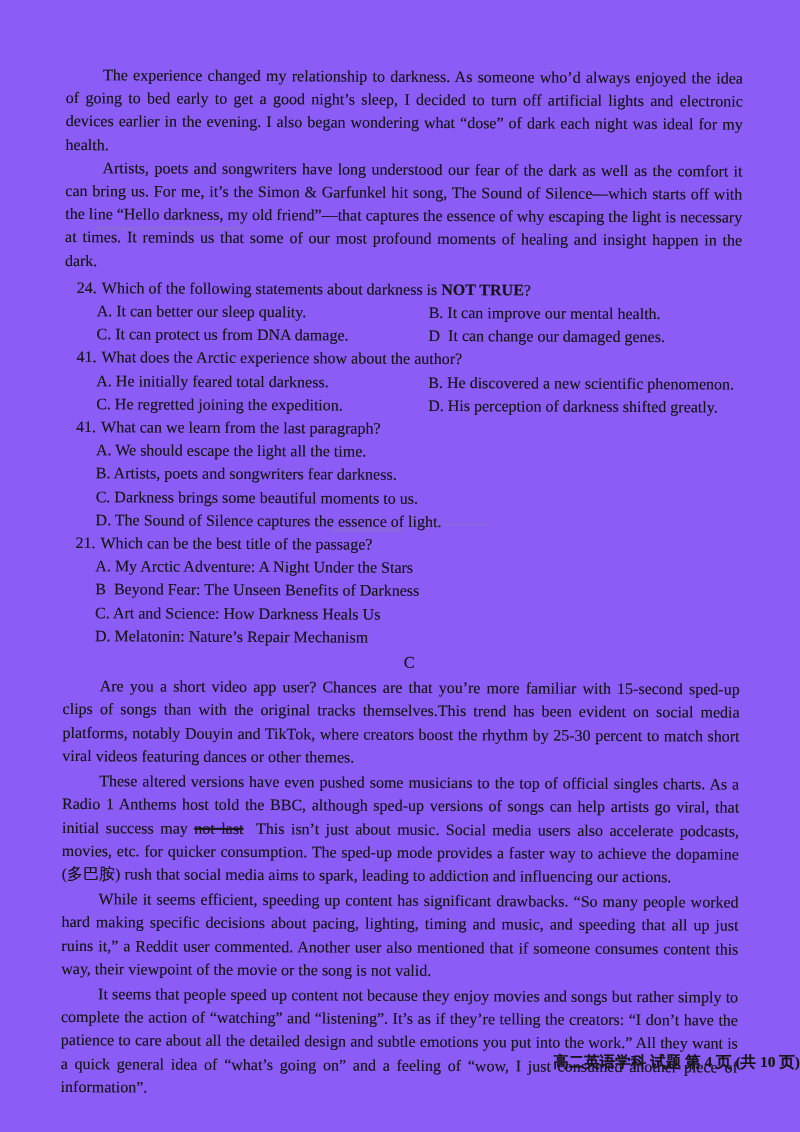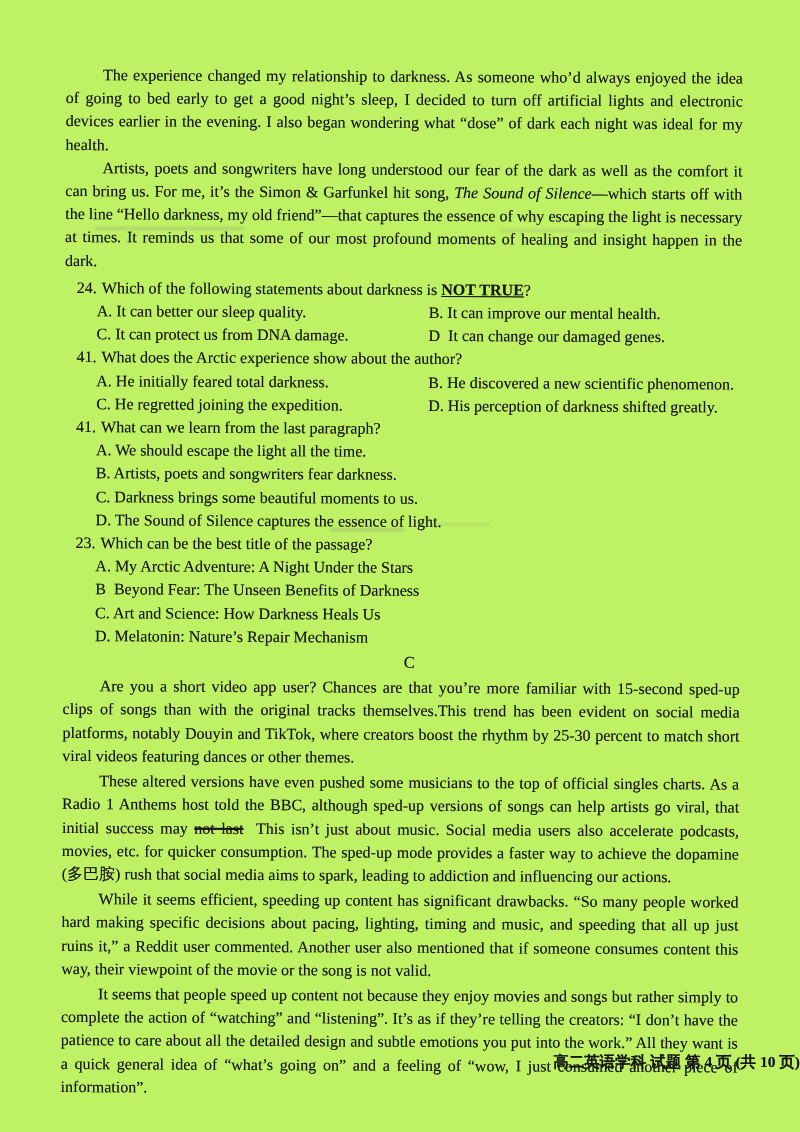--- a/index.html
+++ b/index.html
@@ -1,19 +1,19 @@
 <!DOCTYPE html>
 <html><head>
 <meta charset="utf-8">
 <style>
   html,body{margin:0;padding:0;background:#e8e8e8;}
   .page{
     position:relative;
     width:800px;height:1132px;
-    background:#bef264;
+    background:#8b5cf6;
     overflow:hidden;
     font-family:"Liberation Serif","DejaVu Serif",serif;
     color:#161616;
   }
   .content{
     position:absolute;
     left:66px;top:63px;width:677px;
     transform:rotate(0.3deg);
     transform-origin:0 0;
     text-shadow:0 0 0.5px rgba(25,25,25,0.55);
@@ -45,22 +45,22 @@
   }
   .section-heading{
     margin-top:2px;
     font-size:16.5px;
     line-height:23.2px;
     text-align:center;
     text-indent:16px;
   }
   .c-para{margin-top:2px;}
   .seg{white-space:pre-wrap;}
-  .seg.i{font-style:italic;}
-  .seg.b{font-weight:bold;text-decoration:underline;}
+  .seg.i{}
+  .seg.b{font-weight:bold;}
   .seg.s{text-decoration:line-through;text-decoration-thickness:1.5px;}
   .footer{
     position:absolute;
     left:0;top:1052px;width:100%;
     text-align:right;
     text-indent:14px;
     font-size:15.5px;
     font-weight:bold;
     line-height:20px;
     text-shadow:0 0 0.5px rgba(25,25,25,0.55);
@@ -107,21 +107,21 @@
         <div class="question">
           <div class="q-stem"><span class="q-num">41.</span><span class="seg">What can we learn from the last paragraph?</span></div>
           <div class="options cols-1">
             <div class="option"><span class="seg">A. We should escape the light all the time.</span></div>
             <div class="option"><span class="seg">B. Artists, poets and songwriters fear darkness.</span></div>
             <div class="option"><span class="seg">C. Darkness brings some beautiful moments to us.</span></div>
             <div class="option"><span class="seg">D. The Sound of Silence captures the essence of light.</span></div>
           </div>
         </div>
         <div class="question">
-          <div class="q-stem"><span class="q-num">23.</span><span class="seg">Which can be the best title of the passage?</span></div>
+          <div class="q-stem"><span class="q-num">21.</span><span class="seg">Which can be the best title of the passage?</span></div>
           <div class="options cols-1">
             <div class="option"><span class="seg">A. My Arctic Adventure: A Night Under the Stars</span></div>
             <div class="option"><span class="seg">B  Beyond Fear: The Unseen Benefits of Darkness</span></div>
             <div class="option"><span class="seg">C. Art and Science: How Darkness Heals Us</span></div>
             <div class="option"><span class="seg">D. Melatonin: Nature’s Repair Mechanism</span></div>
           </div>
         </div>
       </div>
     <div class="section-heading">C</div>
     <div id="passage-c">

